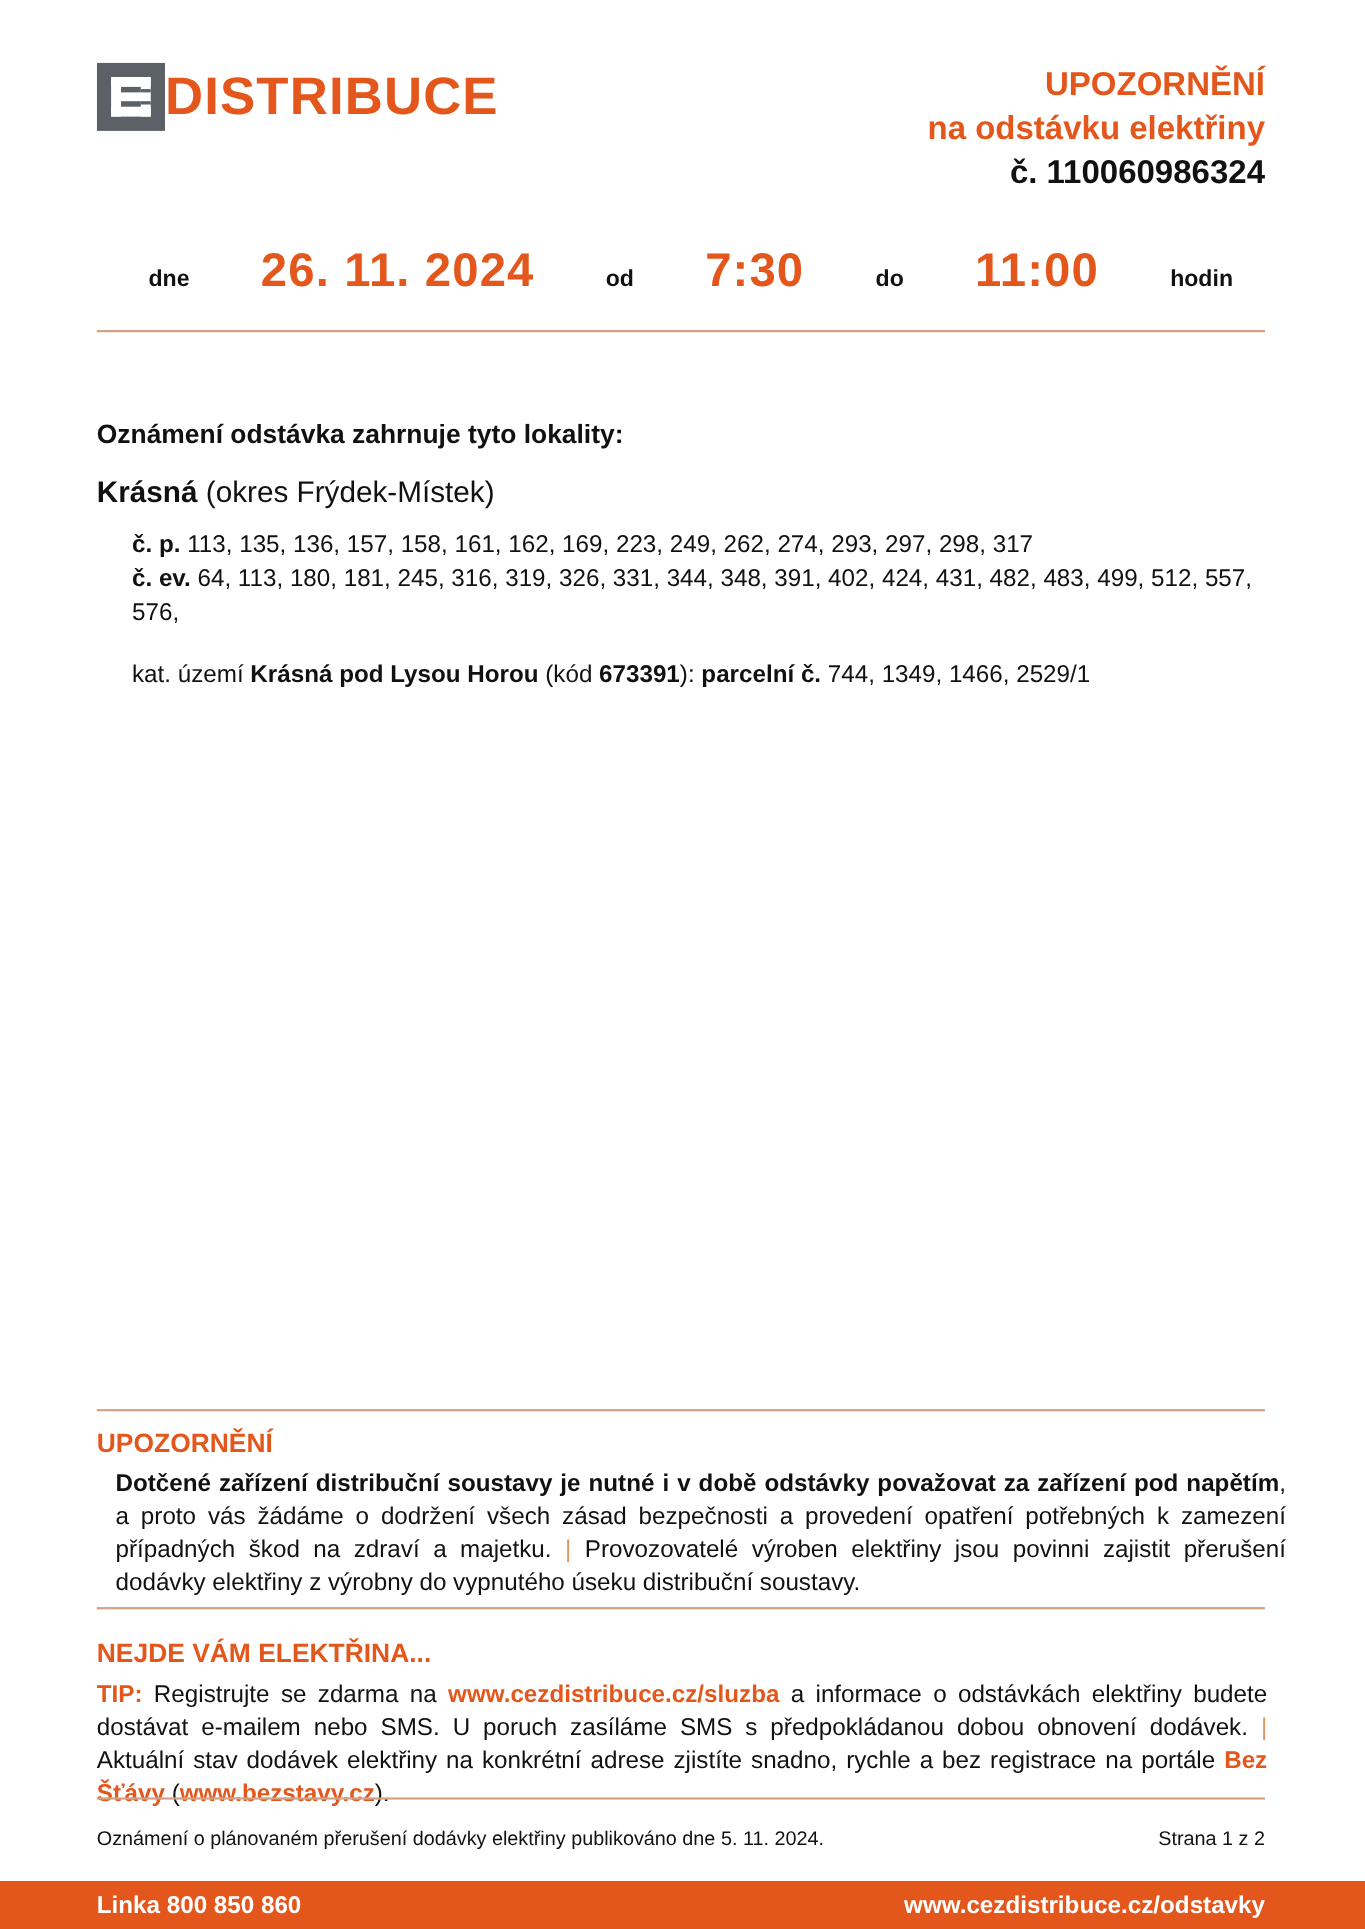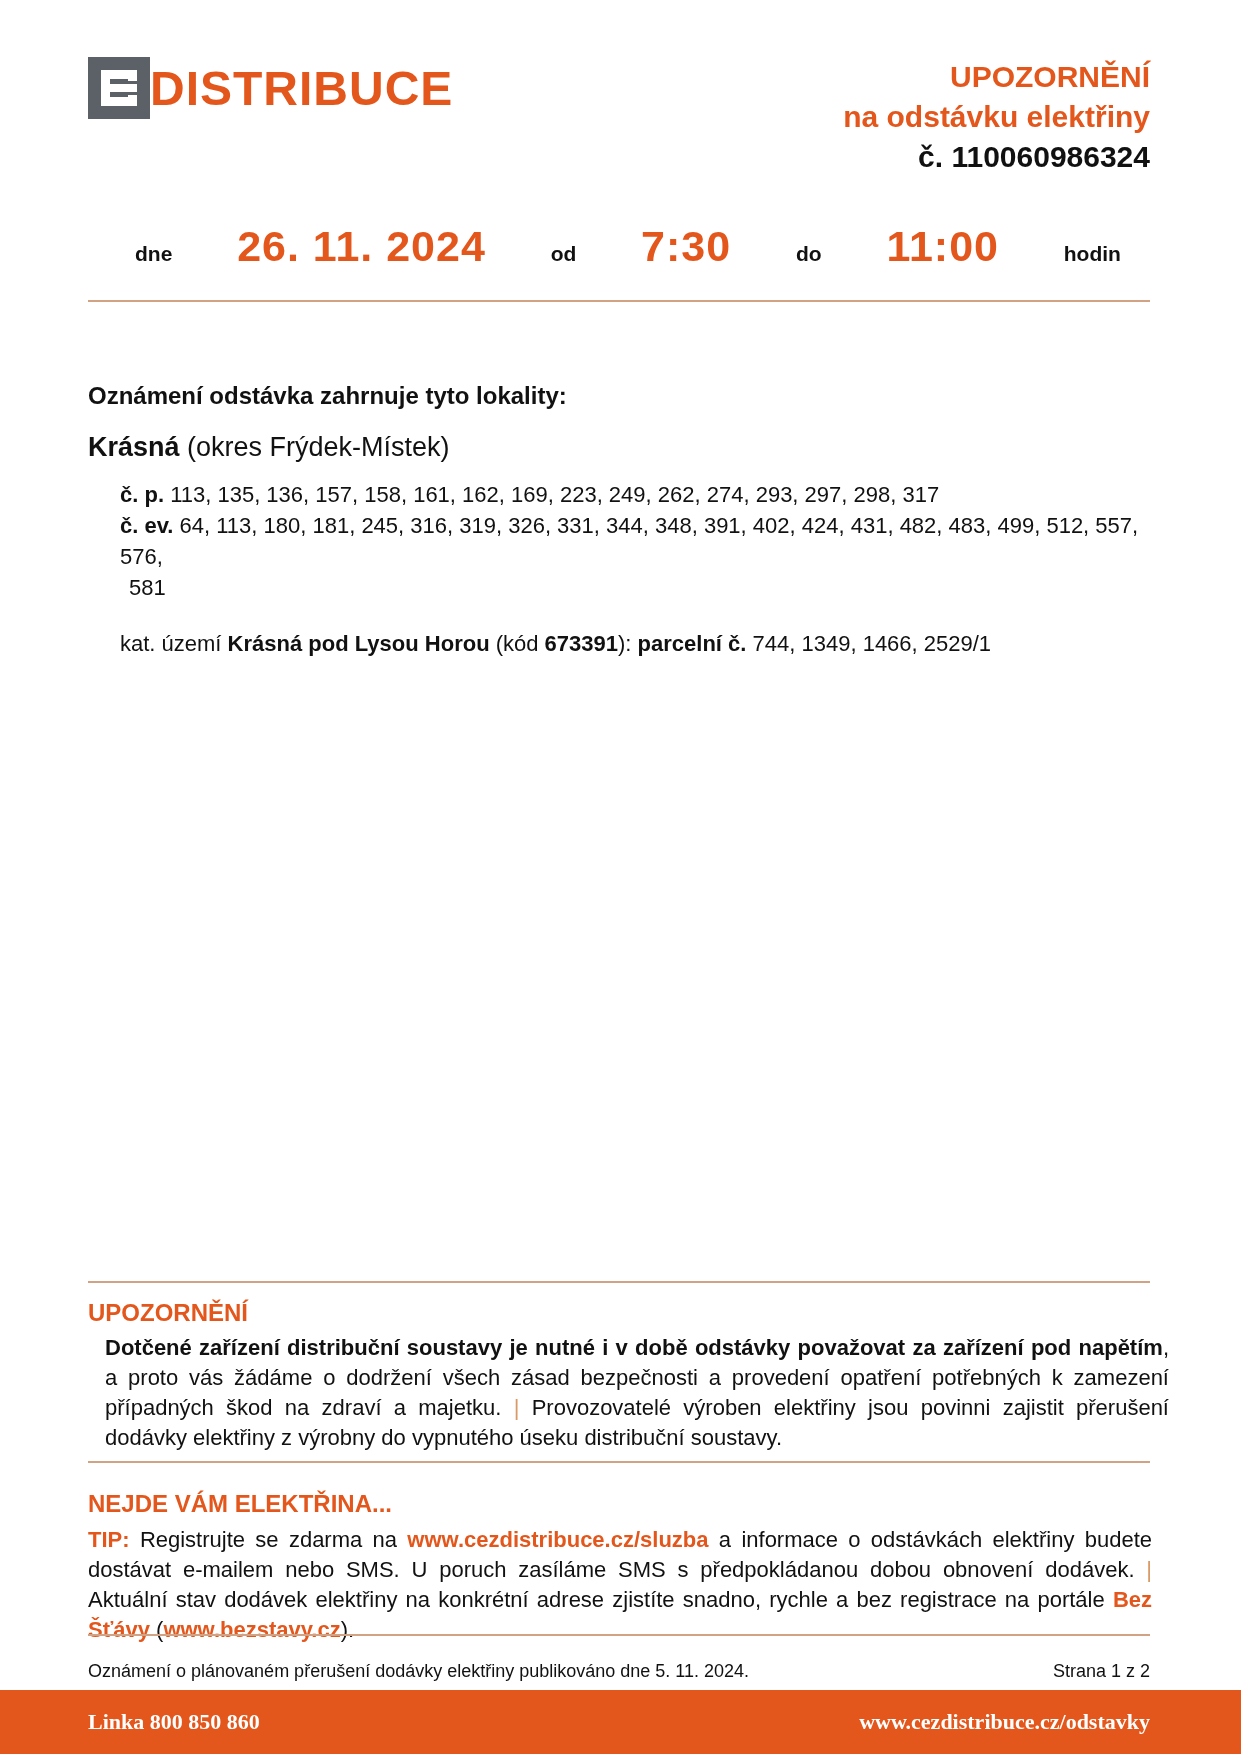--- a/index.html
+++ b/index.html
@@ -44,22 +44,22 @@
   .para{position:absolute;left:88px;width:1064px;font-size:22px;line-height:30px;text-align:justify;}
   .warn-para{top:1333px;margin-left:17px;}
   .tip-para{top:1525px;}
   .para b{font-weight:700;}
   .sep{color:#D99A66;}
   .orange-b{color:var(--accent);font-weight:700;}
   a.orange-b{text-decoration:none;cursor:pointer;}
   
   .footnote{position:absolute;left:88px;right:91px;top:1661px;display:flex;justify-content:space-between;font-size:18px;}
   .bottom-bar{
-    position:absolute;left:0;right:0;bottom:0;height:64px;background:var(--accent);
-    display:flex;justify-content:space-between;align-items:center;padding:0 91px 0 88px;box-sizing:border-box;font-family:Liberation Serif, serif;
+    position:absolute;left:0;right:0;bottom:0;height:44px;background:var(--accent);
+    display:flex;justify-content:space-between;align-items:center;padding:0 91px 0 88px;box-sizing:border-box;
   }
   .bottom-bar span, .bottom-bar a{color:#fff;font-size:22px;font-weight:700;text-decoration:none;}
 </style>
 </head>
 <body>
 
 <div class="page" style="--accent:#E4571C;--rule:#D1A284;">
 
   <div class="brand">
     <svg width="62" height="62" viewBox="0 0 62 62" aria-hidden="true">
@@ -90,21 +90,20 @@
     <span class="lbl">hodin</span>
   </div>
   <div class="rule rule-date"></div>
 
   <div class="localities">
     <p class="loc-heading">Oznámení odstávka zahrnuje tyto lokality:</p>
     <p class="muni-line"><b>Krásná</b><span> (okres Frýdek-Místek)</span></p>
     <div class="loc-list">
       <div><b>č. p.</b><span> 113, 135, 136, 157, 158, 161, 162, 169, 223, 249, 262, 274, 293, 297, 298, 317</span></div>
       <div><b>č. ev.</b><span> 64, 113, 180, 181, 245, 316, 319, 326, 331, 344, 348, 391, 402, 424, 431, 482, 483, 499, 512, 557, 576,</span></div>
-      <div class="cont">581</div>
     </div>
     <div class="kat-line"><span>kat. území </span><b>Krásná pod Lysou Horou</b><span> (kód </span><b>673391</b><span>): </span><b>parcelní č.</b><span> 744, 1349, 1466, 2529/1</span></div>
   </div>
 
   <div class="rule rule-w1"></div>
   <div class="sec-heading warn-heading">UPOZORNĚNÍ</div>
   <div class="para warn-para"><b>Dotčené zařízení distribuční soustavy je nutné i v době odstávky považovat za zařízení pod napětím</b><span>, a proto vás žádáme o dodržení všech zásad bezpečnosti a provedení opatření potřebných k zamezení případných škod na zdraví a majetku. </span><span class="sep">|</span><span> Provozovatelé výroben elektřiny jsou povinni zajistit přerušení dodávky elektřiny z výrobny do vypnutého úseku distribuční soustavy.</span></div>
   <div class="rule rule-w2"></div>
 
   <div class="sec-heading tip-heading">NEJDE VÁM ELEKTŘINA...</div>

